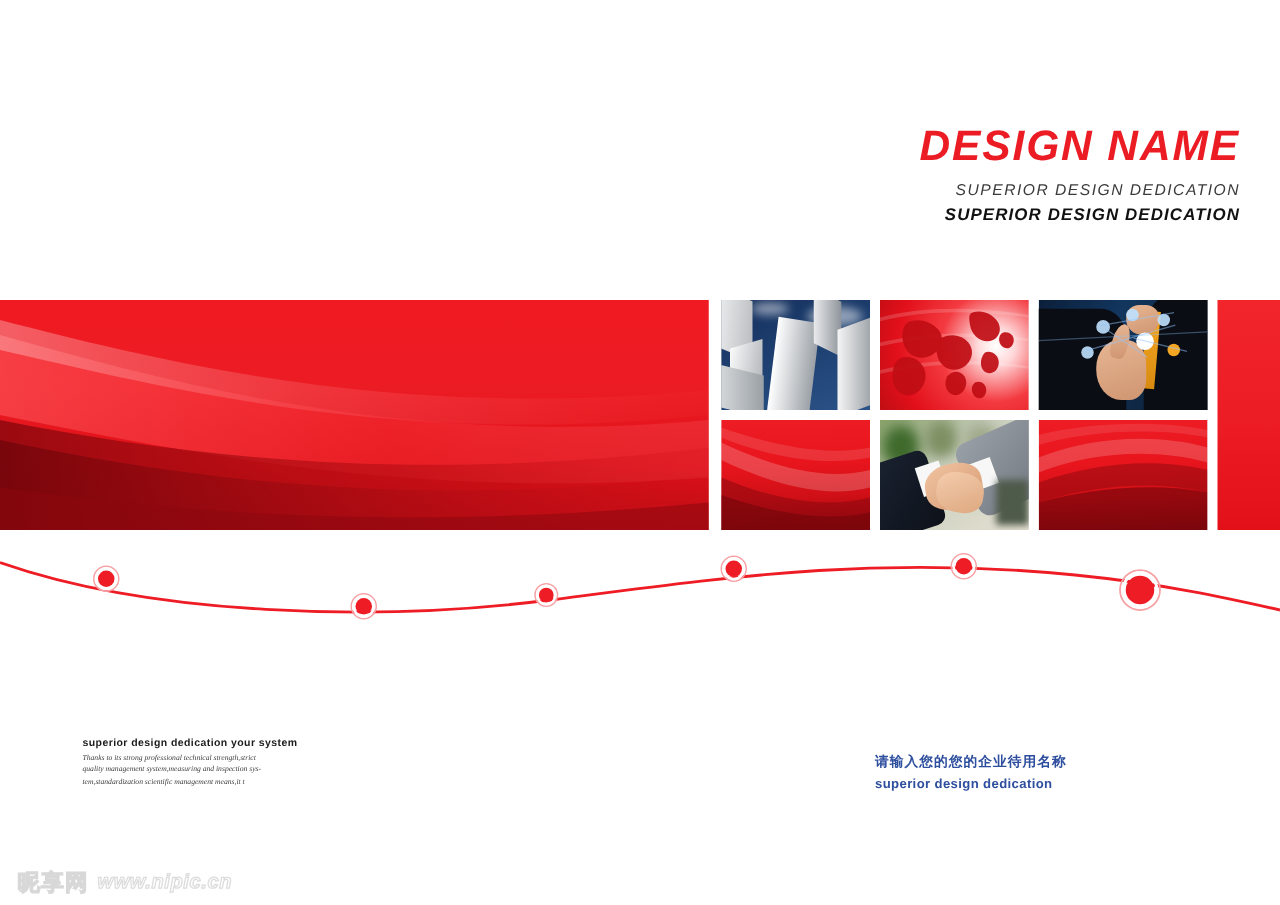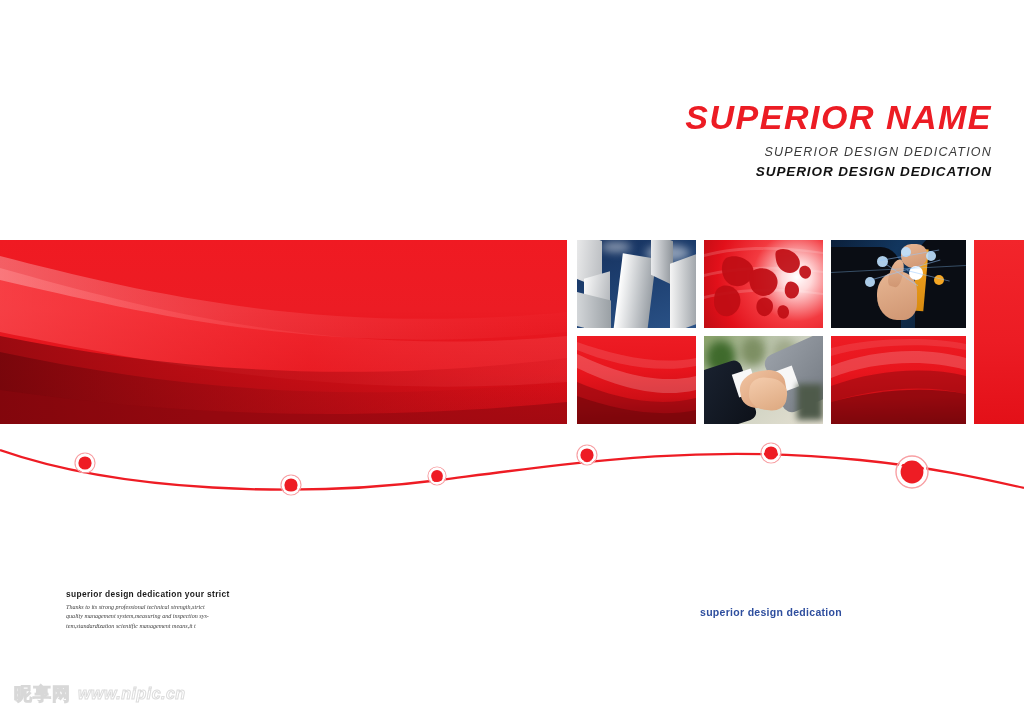--- a/index.html
+++ b/index.html
@@ -86,35 +86,35 @@
     margin-top:4px;width:152px;font-family:"Liberation Serif",serif;}
 
   .right-text{position:absolute;left:700px;top:602px;width:300px;text-align:left;}
   .rt-cn{font-size:11px;font-weight:bold;color:#2e4e9e;letter-spacing:.8px;
     font-family:"DejaVu Sans","Liberation Sans",sans-serif;white-space:nowrap;}
   .rt-en{font-size:10.5px;font-weight:bold;color:#2e4e9e;letter-spacing:.3px;
     margin-top:4px;white-space:nowrap;}
 
   
   .footer{position:absolute;left:0;bottom:0;width:1024px;height:44px;background:#fff;}
-  .wm-logo{position:absolute;left:14px;top:2px;display:flex;align-items:center;gap:7px;}
+  .wm-logo{position:absolute;left:14px;top:14px;display:flex;align-items:center;gap:7px;}
   .wm-cn{font-size:18px;font-weight:bold;color:#fff;letter-spacing:1px;
     -webkit-text-stroke:1px #d8d8d8;font-family:"DejaVu Sans","Liberation Sans",sans-serif;}
   .wm-url{font-size:16px;font-style:italic;font-weight:bold;color:#fff;
     -webkit-text-stroke:1px #dcdcdc;letter-spacing:.5px;}
   .wm-id{position:absolute;right:0;top:8px;background:#a8a8a8;color:#efefef;
     font-size:13px;padding:3px 9px 4px 9px;letter-spacing:.2px;white-space:nowrap;}
 </style>
 </head>
 <body>
 
 <div id="page">
 
   <div class="title-block">
-    <div class="company-name">SUPERIOR NAME</div>
+    <div class="company-name">DESIGN NAME</div>
     <div class="sub-1">SUPERIOR DESIGN DEDICATION</div>
     <div class="sub-2">SUPERIOR DESIGN DEDICATION</div>
   </div>
 
   <div class="banner">
 
     <div class="banner-red">
       <svg class="wave" viewBox="0 0 567 184" preserveAspectRatio="none">
         <defs>
           <linearGradient id="lg1" x1="0" y1="0" x2="1" y2="0">
@@ -277,25 +277,26 @@
       </g>
       <g>
         <circle cx="912" cy="42" r="16" fill="none" stroke="#f8a0a4" stroke-width="1.4"></circle>
         <circle cx="912" cy="42" r="13.6" fill="none" stroke="#ffffff" stroke-width="2.4"></circle>
         <circle cx="912" cy="42" r="11.4" fill="#ee1c24"></circle>
       </g>
     </g>
   </svg>
 
   <div class="left-text">
-    <div class="lt-en">superior design dedication your strict</div>
+    <div class="lt-en">superior design dedication your system</div>
     <div class="lt-para">Thanks to its strong professional technical strength,strict quality management system,measuring and inspection sys-tem,standardization scientific management means,it t</div>
   </div>
 
   <div class="right-text">
+    <div class="rt-cn">请输入您的您的企业待用名称</div>
     <div class="rt-en">superior design dedication</div>
   </div>
 
   <div class="footer">
     <div class="wm-logo">
       <span class="wm-cn">昵享网</span>
       <span class="wm-url">www.nipic.cn</span>
     </div>
   </div>
 

